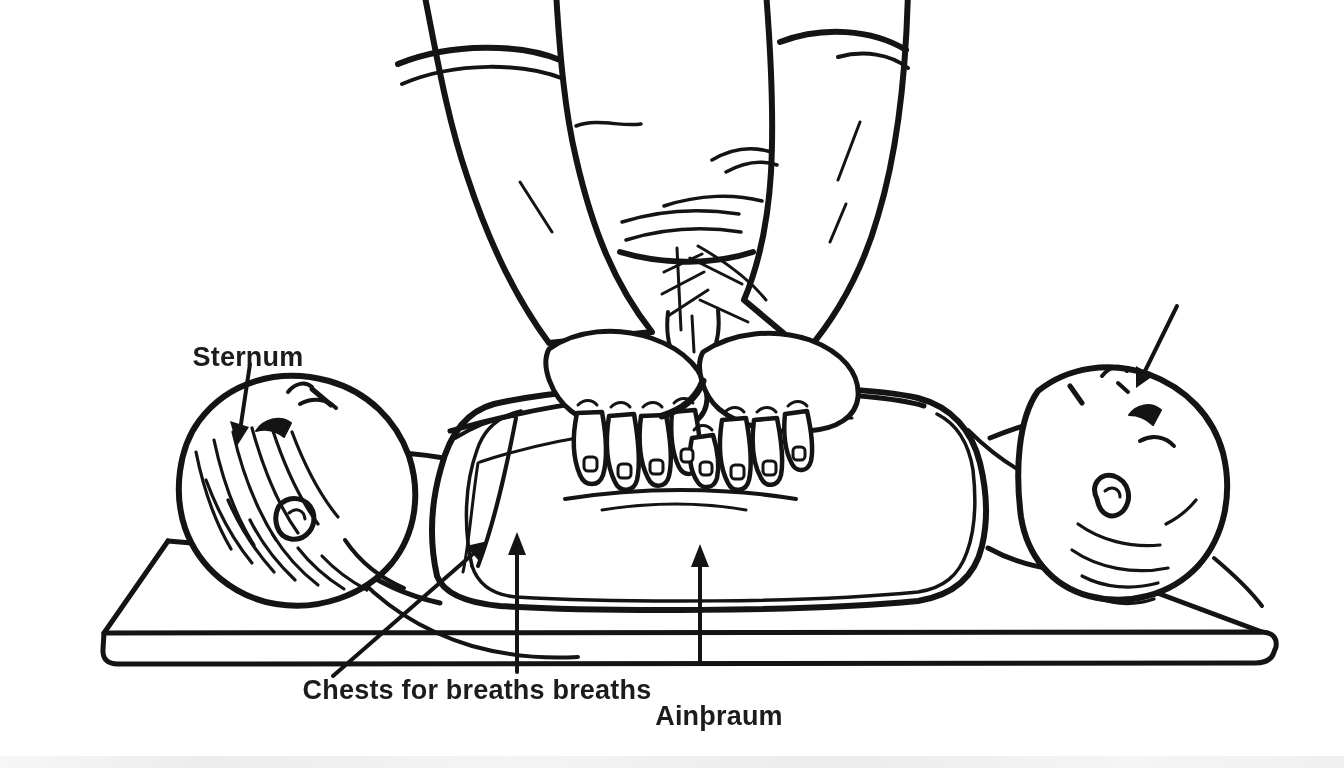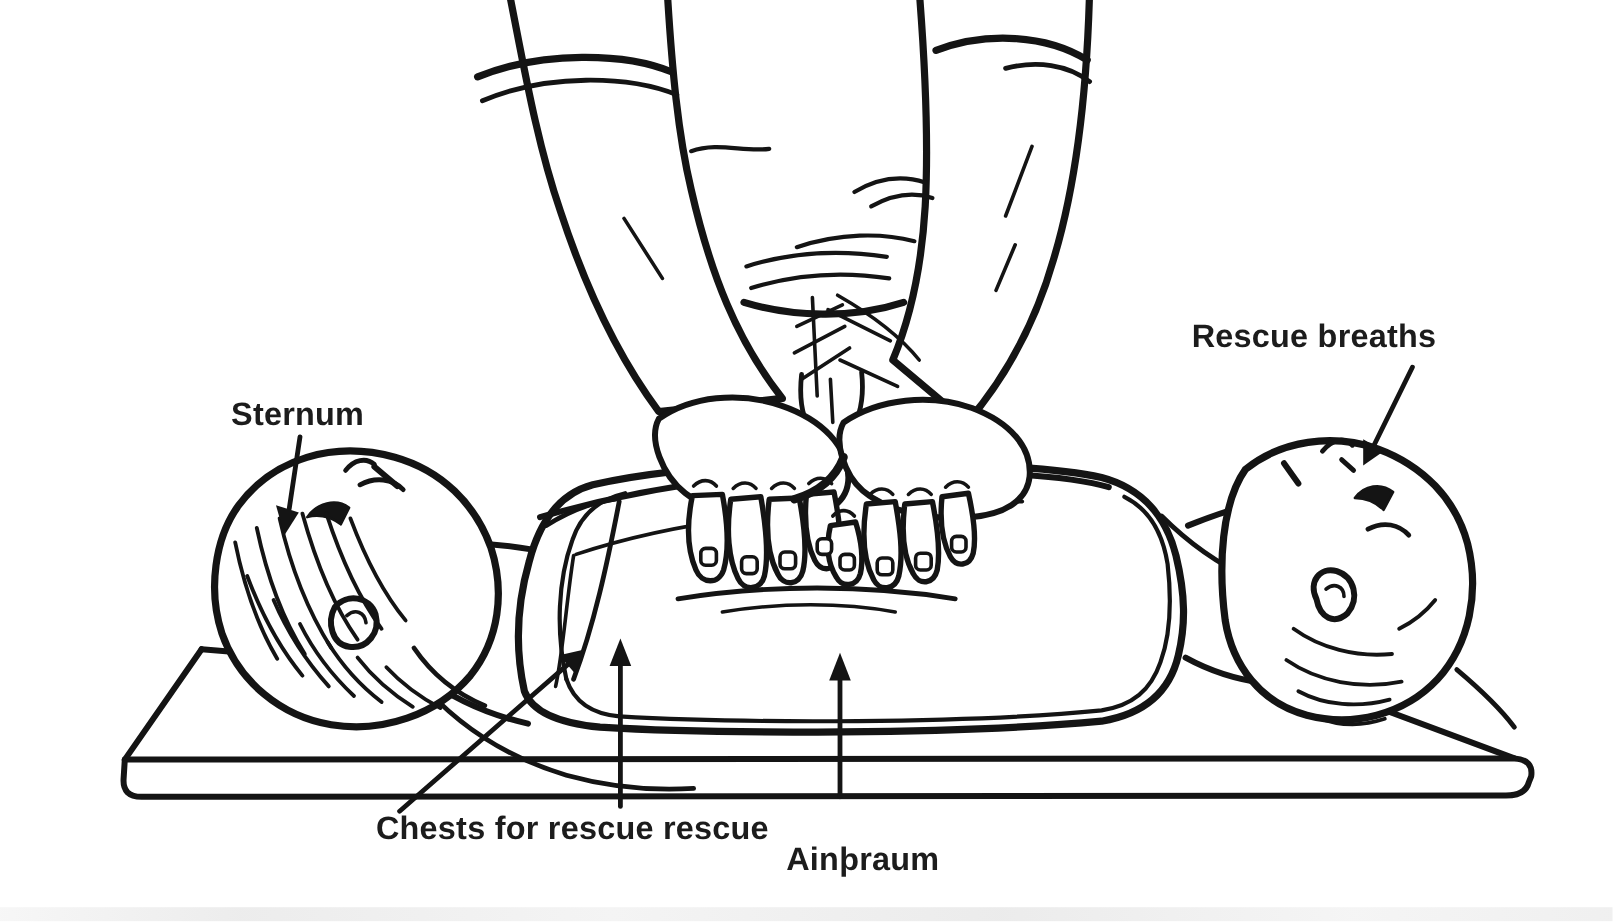--- a/index.html
+++ b/index.html
@@ -203,22 +203,21 @@
           <polygon points="517,532 508,555 526,555" fill="#141414" stroke="none"></polygon>
         </g>
         <g>
           <path d="M700,664 L700,564"></path>
           <polygon points="700,544 691,567 709,567" fill="#141414" stroke="none"></polygon>
         </g>
       </g>
     </g>
   </svg>
 
-  <div class="fig-label" style="left:248px; top:332px;">Sternum</div>
-
-  <div class="fig-label" style="left:1095px; top:267px;">Rescue breaths</div>
-
-  <div class="fig-label" style="left:477px; top:677px;">Chests for rescue rescue</div>
+  <div class="fig-label" style="left:248px; top:344px;">Sternum</div>
+
+
+  <div class="fig-label" style="left:477px; top:677px;">Chests for breaths breaths</div>
 
   <div class="fig-label" style="left:719px; top:671px;margin-top:32px;">Ainþraum</div>
 
   <div class="bottom-band"></div>
 </div>
 
 </body></html>

